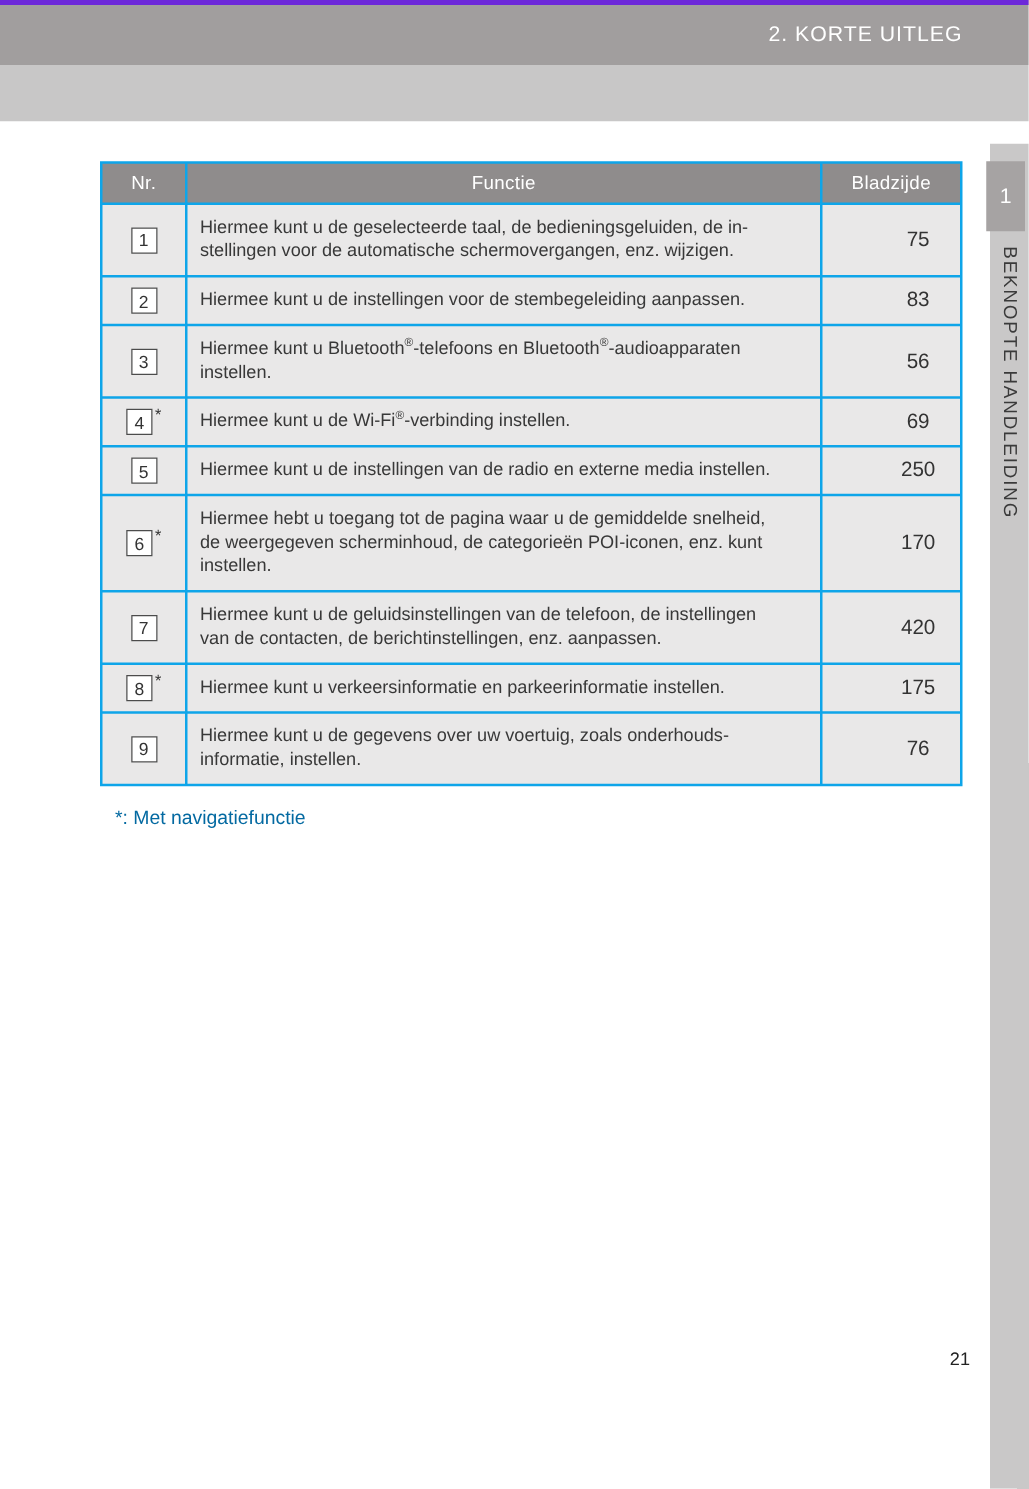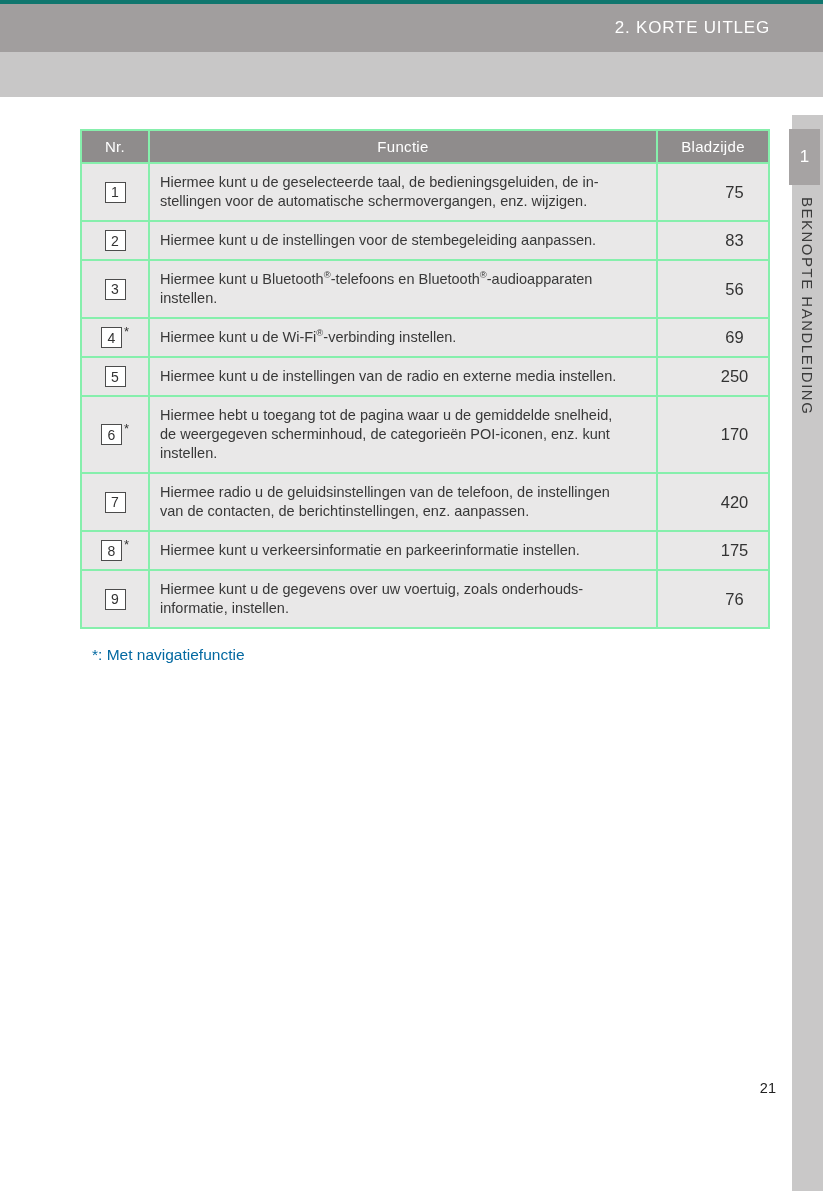--- a/index.html
+++ b/index.html
@@ -9,21 +9,21 @@
     background: #ffffff;
     font-family: "Liberation Sans", sans-serif;
     color: #383838;
     overflow: hidden;
   }
   
   .topbar {
     position: absolute; top: 0; left: 0;
     width: 823px; height: 52px;
     background: #a19e9e;
-    border-top: 4px solid #0f766e;
+    border-top: 4px solid #6d28d9;
     box-sizing: border-box;
     display: flex; align-items: center; justify-content: flex-end;
     padding-right: 53px;
   }
   .topbar .title {
     color: #ffffff; font-size: 17px; letter-spacing: 0.8px;
   }
   .band {
     position: absolute; top: 52px; left: 0;
     width: 823px; height: 45px;
@@ -47,21 +47,21 @@
     width: 31px; height: 56px;
     background: #a6a3a3;
     color: #ffffff;
     display: flex; align-items: center; justify-content: center;
     font-size: 17px;
   }
   
   table.fn {
     position: absolute; left: 80px; top: 129px;
     border-collapse: separate; border-spacing: 2px;
-    background: #86efac;
+    background: #0ea5e9;
     table-layout: fixed;
   }
   table.fn th {
     background: #8f8c8c; color: #ffffff;
     font-weight: normal; font-size: 15px;
     height: 31px; padding: 0 4px;
     letter-spacing: 0.3px;
   }
   table.fn td { background: #e9e8e8; }
   td.fn-cell {
@@ -206,21 +206,21 @@
   </tr>
 
   <tr>
     <td class="nr-cell">
       <span class="numwrap">
         <span class="numbox">
               <span class="numval">7</span>
             </span>
       </span>
     </td>
-    <td class="fn-cell">Hiermee radio u de geluidsinstellingen van de telefoon, de instellingen
+    <td class="fn-cell">Hiermee kunt u de geluidsinstellingen van de telefoon, de instellingen
 van de contacten, de berichtinstellingen, enz. aanpassen.</td>
     <td class="pg-cell">420</td>
   </tr>
 
   <tr>
     <td class="nr-cell">
       <span class="numwrap">
         <span class="numbox">
               <span class="numval">8</span>
             </span>

